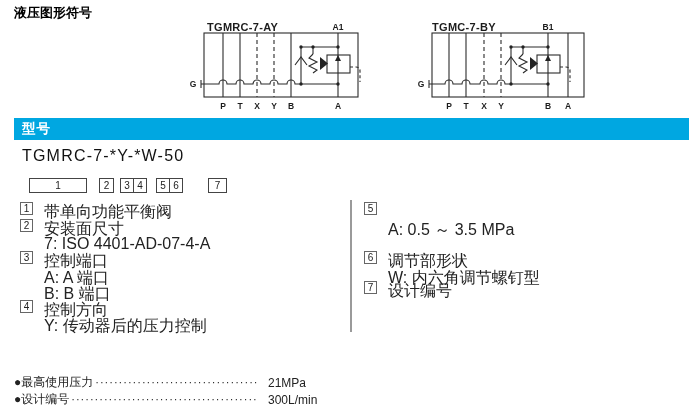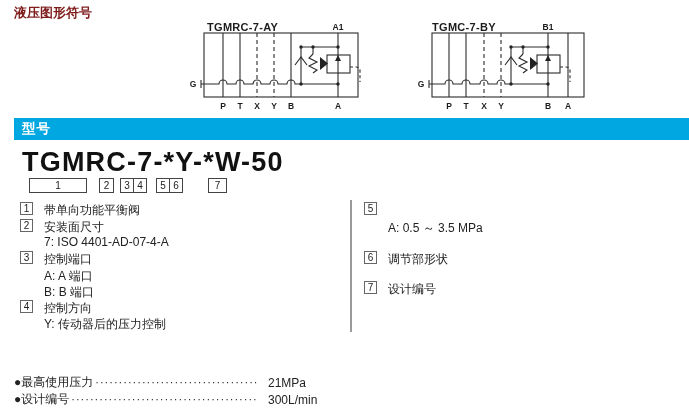--- a/index.html
+++ b/index.html
@@ -1,29 +1,29 @@
 <!DOCTYPE html>
 <html><head>
 <meta charset="utf-8">
 <style>
   html,body{margin:0;padding:0;background:#fff;}
   #page{position:relative;width:689px;height:409px;background:#fff;overflow:hidden;
         font-family:"Liberation Sans","DejaVu Sans",sans-serif;color:#222;}
   .abs{position:absolute;}
-  .page-title{font-size:13px;font-weight:700;color:#7f1d1d;}
+  .page-title{font-size:13px;font-weight:700;color:#000000;}
   .diag-title{font-size:11px;font-weight:600;color:#1c1c1c;letter-spacing:0.3px;margin-top:16px;}
   .banner{left:14px;right:0;height:22px;background:#00A7E1;color:#fff;
           font-size:13.5px;font-weight:700;line-height:22px;padding-left:8px;
           letter-spacing:1px;}
-  .model-code{font-size:27px;font-weight:700;letter-spacing:1.2px;color:#111;}
+  .model-code{font-size:16px;font-weight:400;letter-spacing:1.2px;color:#111;}
   .numbox{position:absolute;top:178px;height:15px;border:1px solid #444;background:#fff;
           box-sizing:border-box;font-size:10px;line-height:13px;text-align:center;color:#222;}
   .itembox{position:absolute;width:13px;height:13px;border:1px solid #666;background:#fff;
            box-sizing:border-box;font-size:10px;line-height:11px;text-align:center;color:#222;}
-  .itemtext{position:absolute;font-size:12px;color:#222;white-space:nowrap;}
+  .itemtext{position:absolute;font-size:16px;color:#222;white-space:nowrap;}
   .divider{position:absolute;width:2px;background:#9a9a9a;}
   .spec-row{position:absolute;left:14px;width:324px;display:flex;align-items:center;
             font-size:12px;color:#222;}
   .spec-label{white-space:nowrap;flex:none;}
   .spec-leader{flex:1;overflow:hidden;white-space:nowrap;margin:0 10px 0 2px;
                font-size:11px;letter-spacing:1px;color:#222;height:15px;line-height:15px;}
   .spec-value{flex:none;width:70px;text-align:left;}
   svg text{font-family:"Liberation Sans","DejaVu Sans",sans-serif;}
 </style>
 </head>
@@ -143,20 +143,21 @@
   <div class="itemtext" style="left:44px;top:300px;">控制方向</div>
   <div class="itemtext" style="left:44px;top:316px;text-align:right;">Y: 传动器后的压力控制</div>
 
   <div class="divider" style="left:350px;top:200px;height:132px;"></div>
 
   <div class="itembox" style="left:364px;top:202px;">5</div>
   <div class="itemtext" style="left:388px;top:220px;">A: 0.5 ～ 3.5 MPa</div>
 
   <div class="itembox" style="left:364px;top:251px;">6</div>
   <div class="itemtext" style="left:388px;top:251px;">调节部形状</div>
+  <div class="itemtext" style="left:388px;top:268px;">W: 内六角调节螺钉型</div>
 
   <div class="itembox" style="left:364px;top:281px;">7</div>
   <div class="itemtext" style="left:388px;top:281px;">设计编号</div>
 
 
   <div class="spec-row" style="top:374px;">
     <span class="spec-label">●最高使用压力</span>
     <span class="spec-leader">··························································································</span>
     <span class="spec-value">21MPa</span>
   </div>

